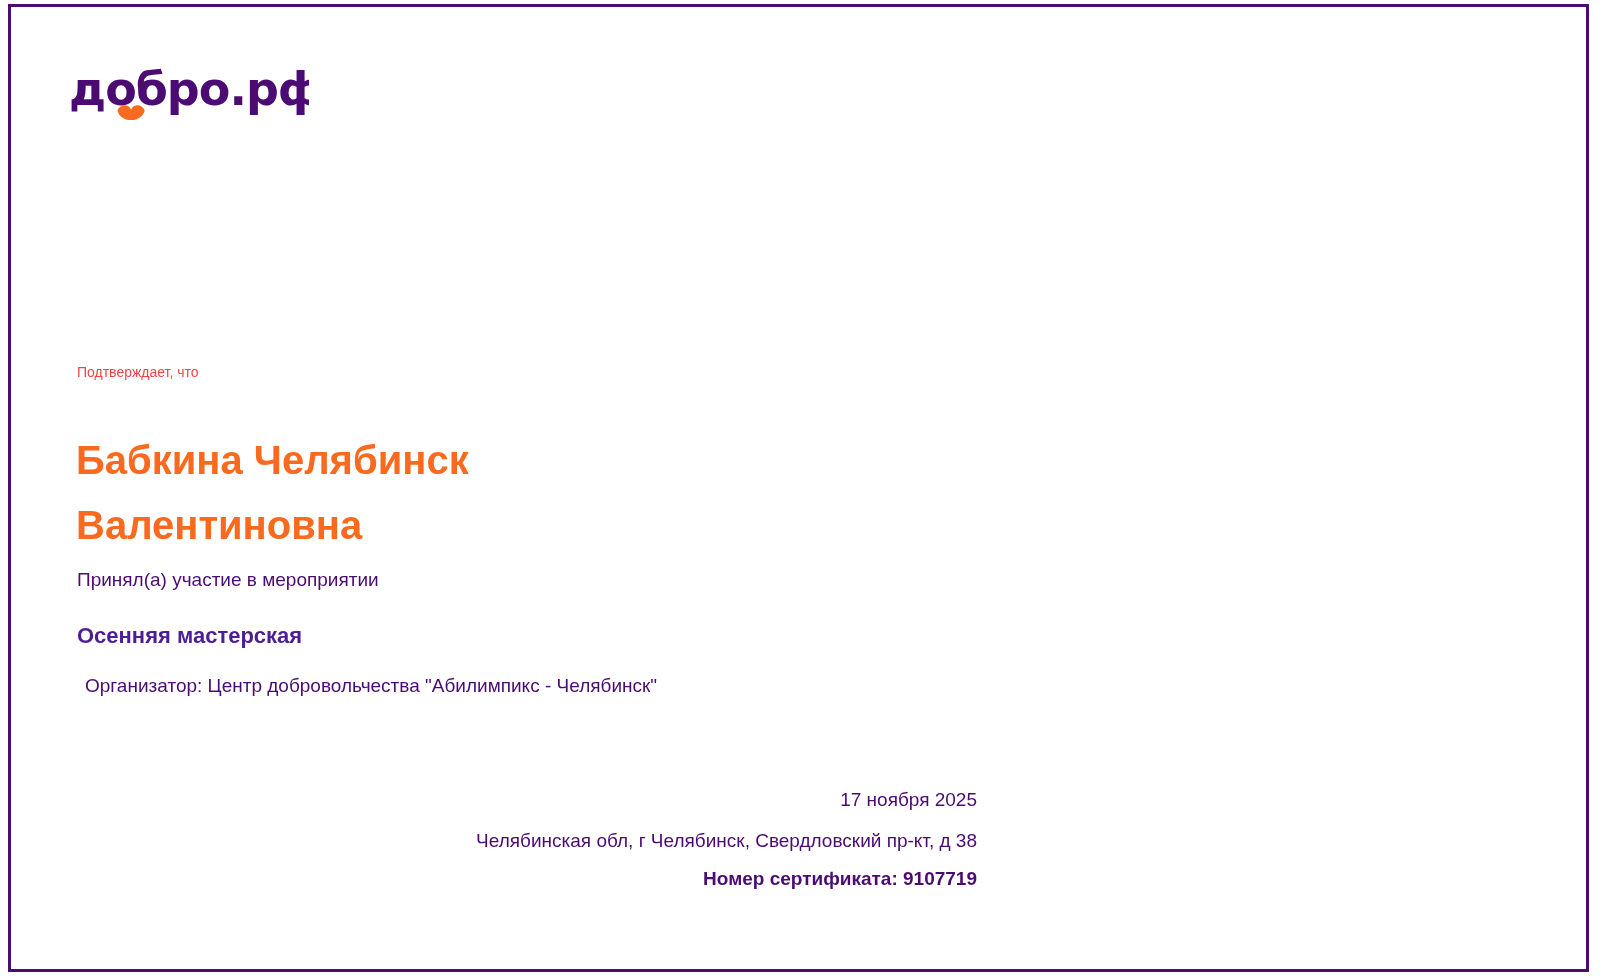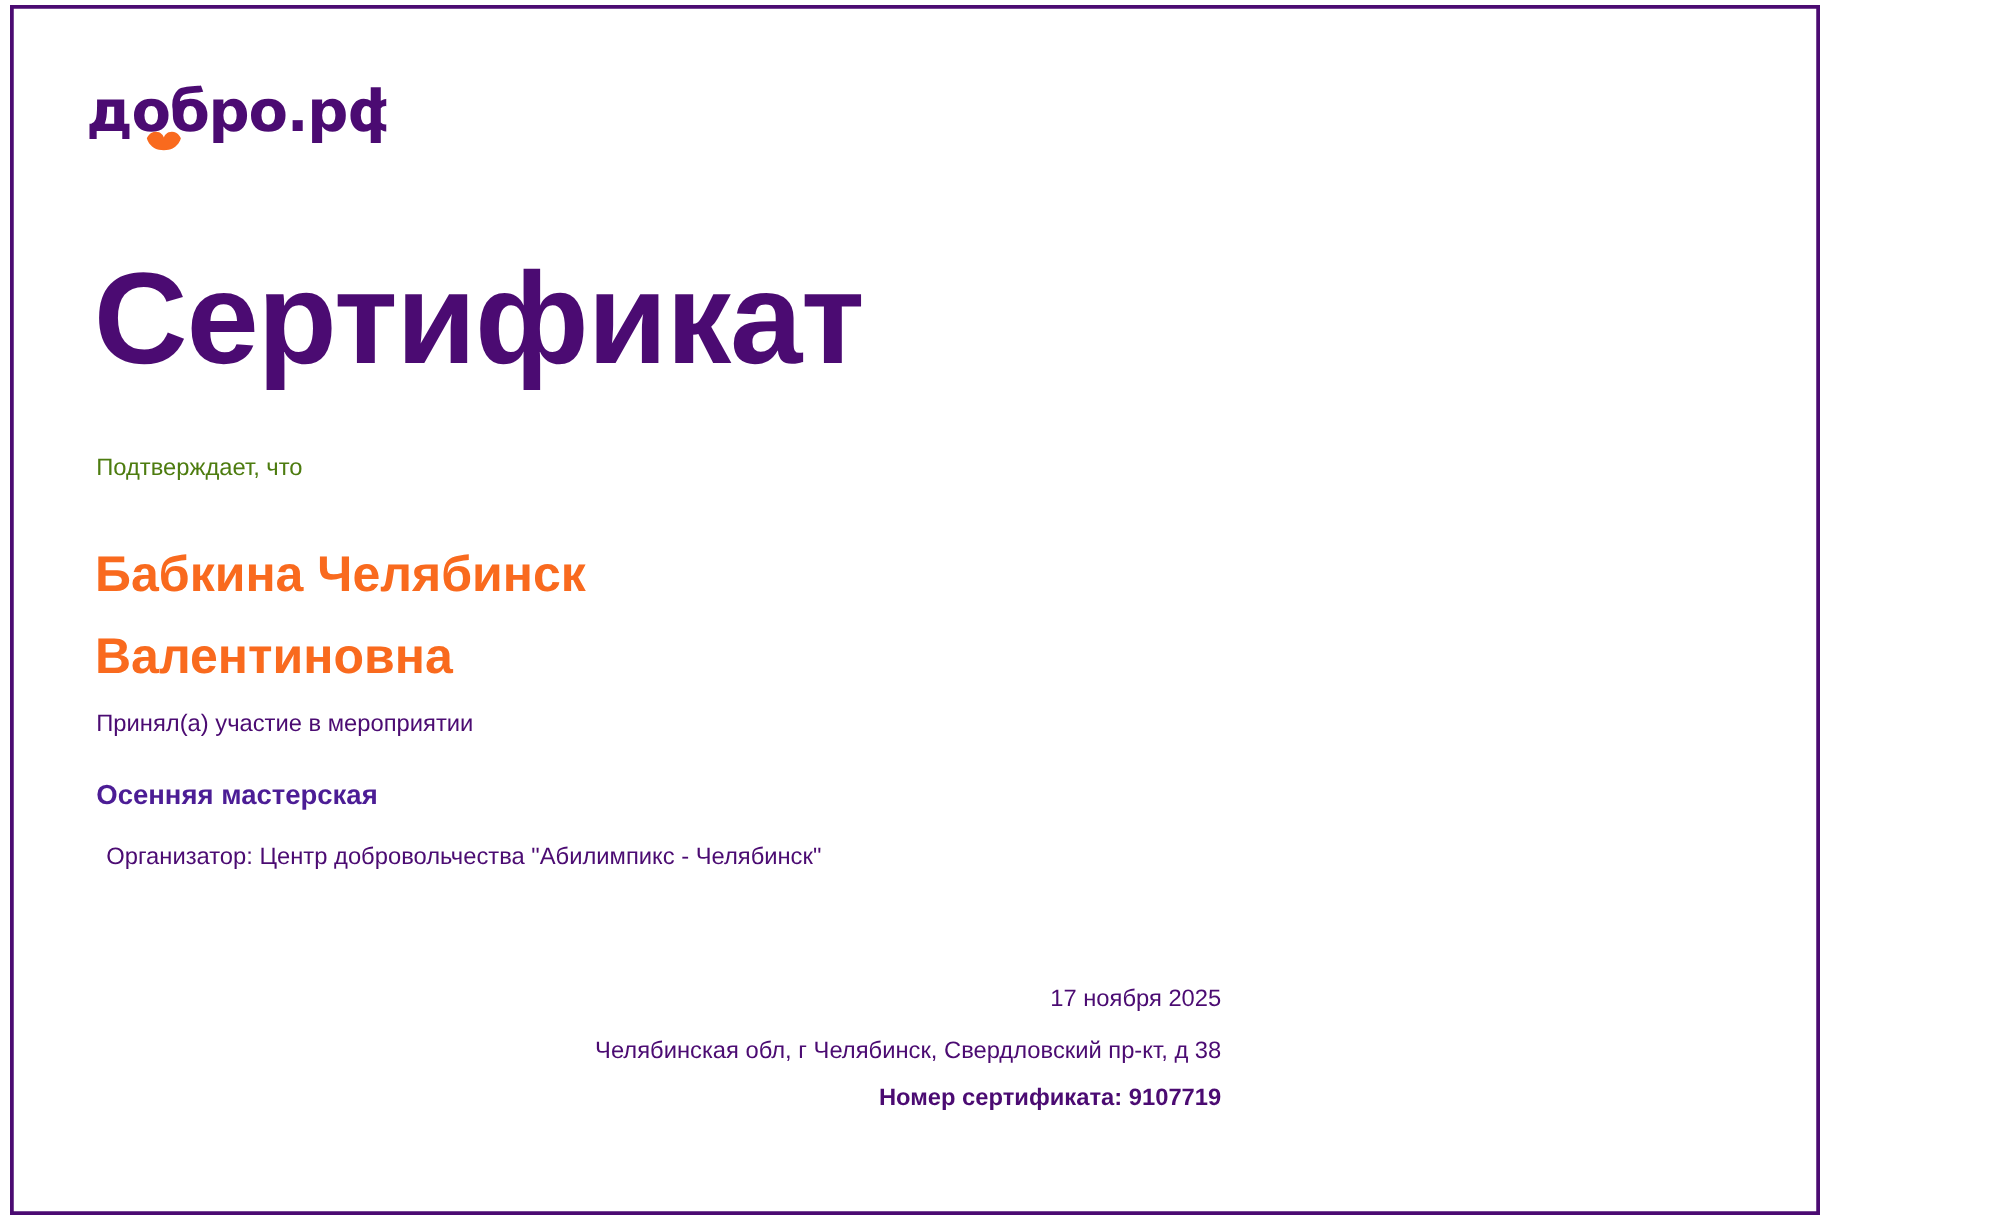--- a/index.html
+++ b/index.html
@@ -22,21 +22,21 @@
     background: #ffffff;
     box-sizing: border-box;
     overflow: hidden;
   }
 
   
   .certificate-frame {
     position: absolute;
     left: 8px;
     top: 4px;
-    width: 1448px;
+    width: 1581px;
     height: 968px;
     border: 3px solid #4B0B72;
     box-sizing: border-box;
     background: #ffffff;
   }
 
   .content {
     position: absolute;
     left: 58px;
     top: 0;
@@ -76,23 +76,23 @@
     letter-spacing: -1px;
     white-space: nowrap;
   }
 
   
   .line-confirms {
     position: absolute;
     left: 8px;
     top: 356px;
     margin: 0;
-    font-size: 19px;
-    font-weight: normal;
-    color: #4d7c0f;
+    font-size: 14px;
+    font-weight: normal;
+    color: #ef4444;
     line-height: 1.3;
   }
 
   .recipient-name {
     position: absolute;
     left: 7px;
     top: 421px;
     margin: 0;
     width: 600px;
     font-size: 40px;
@@ -182,21 +182,20 @@
                      c0 0 2.0 -5.2 7.2 -5.2
                      c4.0 0 6.0 3.0 6.4 4.6
                      c0.4 -1.6 2.4 -4.6 6.4 -4.6
                      c5.2 0 7.2 5.2 7.2 5.2
                      c0 0 -2.0 9.6 -13.6 9.6
                      c-11.6 0 -13.6 -9.6 -13.6 -9.6 z" fill="#F96A1E"></path>
           </g>
         </svg>
       </div>
 
-      <h1 class="cert-title">Сертификат</h1>
 
       <p class="line-confirms">Подтверждает, что</p>
 
       <p class="recipient-name">Бабкина Челябинск Валентиновна</p>
 
       <p class="line-participated">Принял(а) участие в мероприятии</p>
 
       <p class="event-name">Осенняя мастерская</p>
 
       <p class="organizer">Организатор: Центр добровольчества "Абилимпикс - Челябинск"</p>

